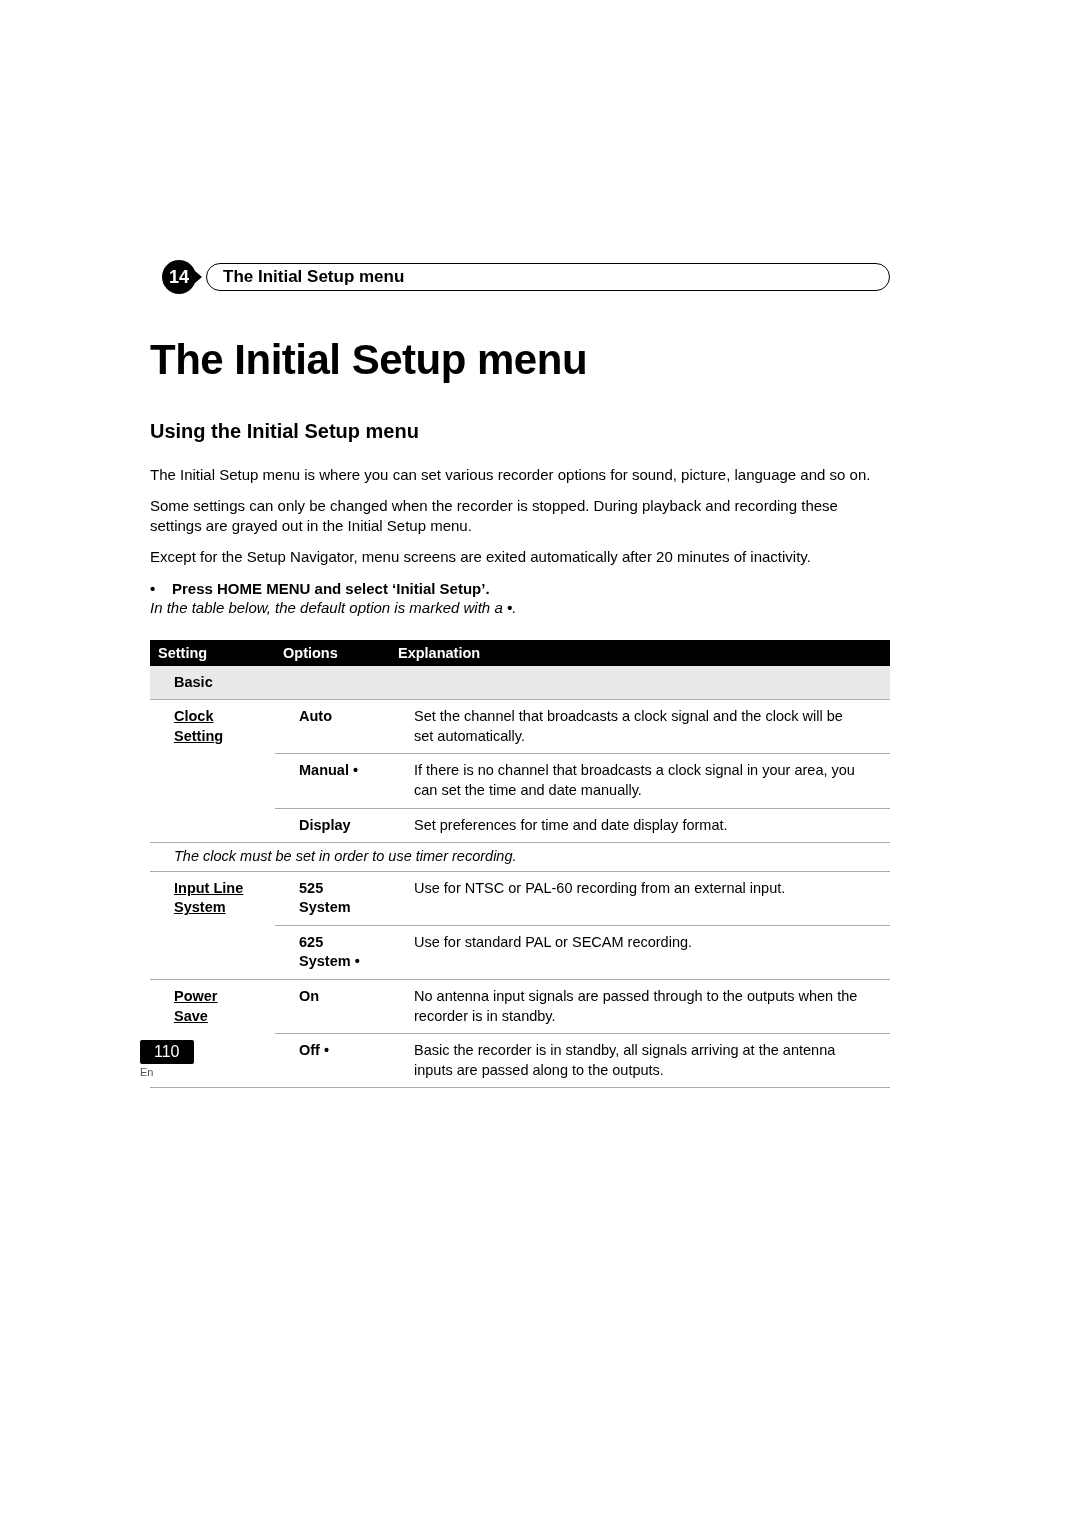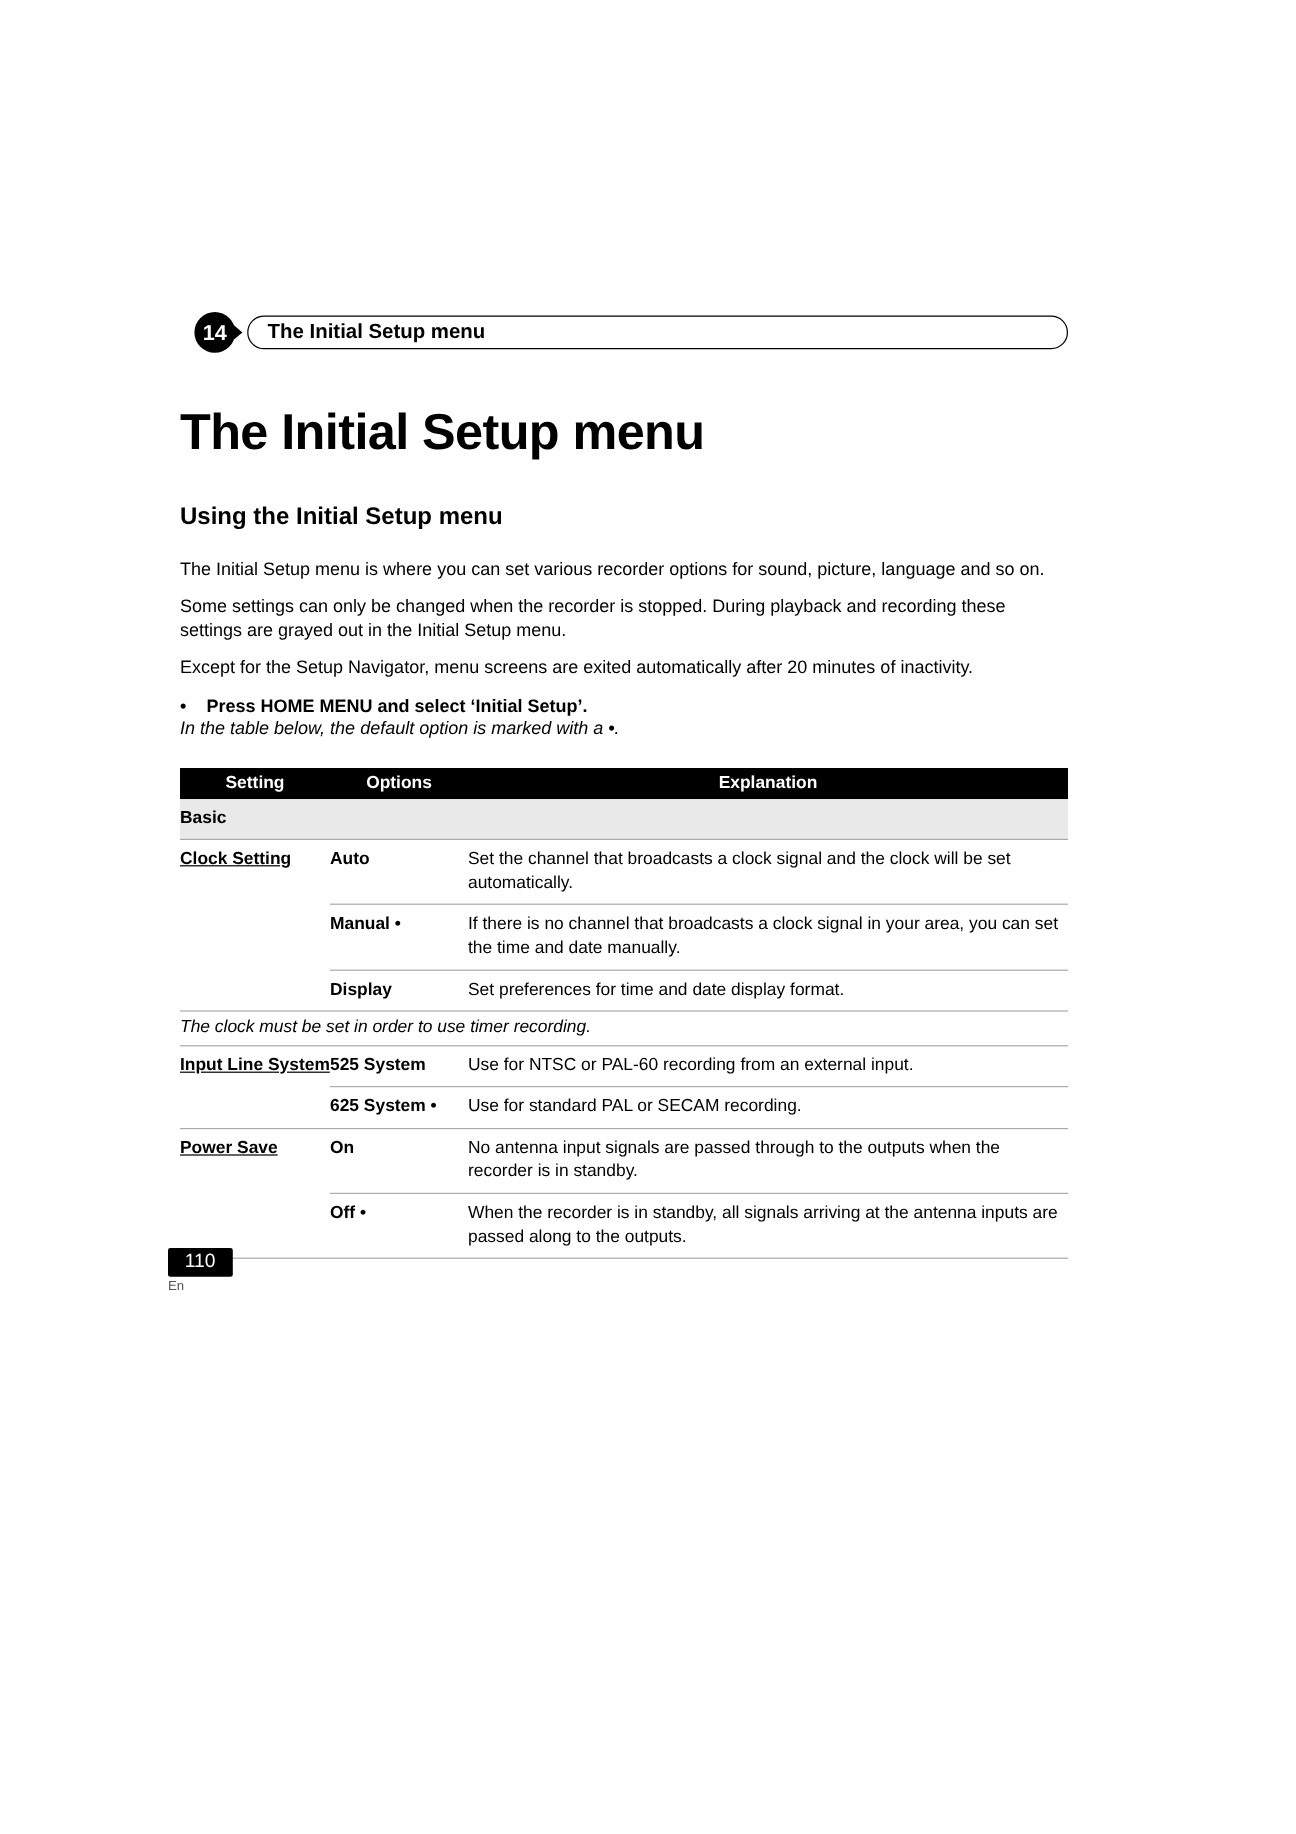--- a/index.html
+++ b/index.html
@@ -95,26 +95,26 @@
   }
   .default-dot { font-weight: bold; }
   table.settings {
     width: 100%;
     border-collapse: collapse;
     font-size: 14.5px;
   }
   table.settings thead th {
     background: #000;
     color: #fff;
-    text-align: center;
+    text-align: left;
     font-weight: bold;
     padding: 5px 8px;
   }
   table.settings td {
-    padding: 7px 0;
+    padding: 7px 24px;
     vertical-align: top;
     border-bottom: 1px solid #aaa;
     line-height: 1.35;
   }
   table.settings td.no-border { border-bottom: none; }
   table.settings td.setting-col { width: 125px; font-weight: bold; text-decoration: underline; }
   table.settings td.option-col { width: 115px; font-weight: bold; }
   table.settings td.explain-col { font-weight: normal; }
   table.settings td.group-header {
     font-weight: bold;
@@ -220,21 +220,21 @@
       </tr>
 
       <tr>
         <td class="setting-col no-border">Power Save</td>
         <td class="option-col">On</td>
         <td class="explain-col">No antenna input signals are passed through to the outputs when the recorder is in standby.</td>
       </tr>
       <tr>
         <td class="setting-col"></td>
         <td class="option-col"><span>Off</span> <span>•</span></td>
-        <td class="explain-col">When the recorder is in standby, all signals arriving at the antenna inputs are passed along to the outputs.</td>
+        <td class="explain-col">Basic the recorder is in standby, all signals arriving at the antenna inputs are passed along to the outputs.</td>
       </tr>
     </tbody>
   </table>
 </div>
 
 <div class="page-footer">
   <div class="page-num-box">
     <span>110</span>
   </div>
   <div class="page-lang">En</div>

